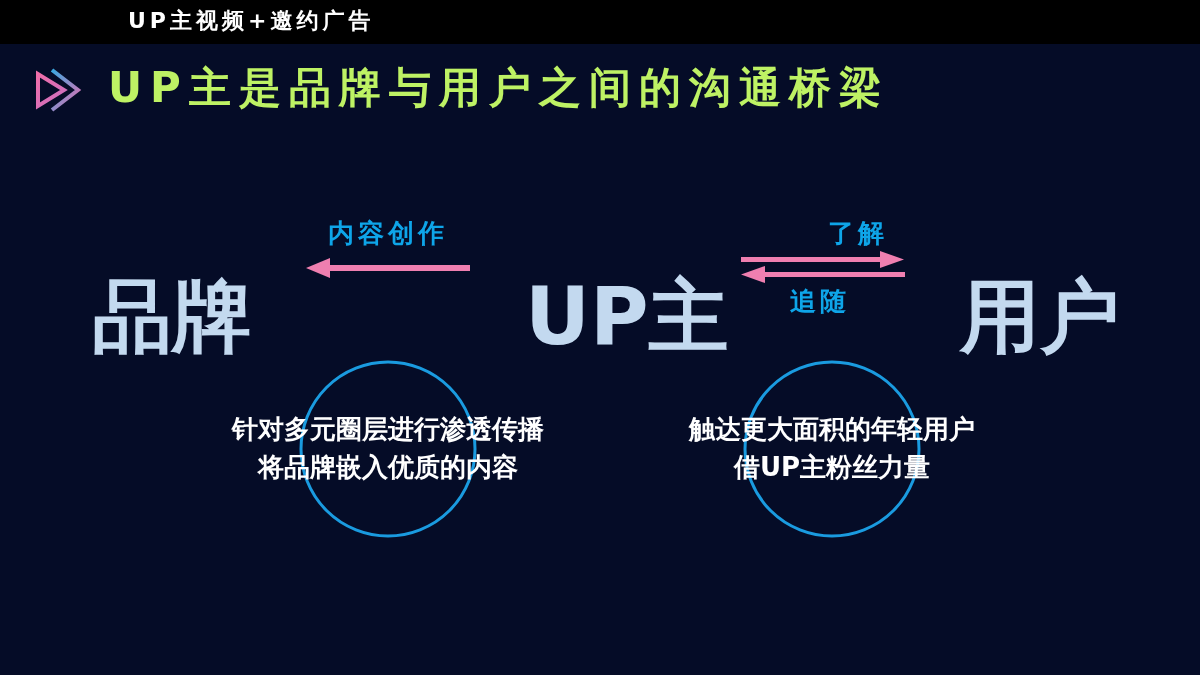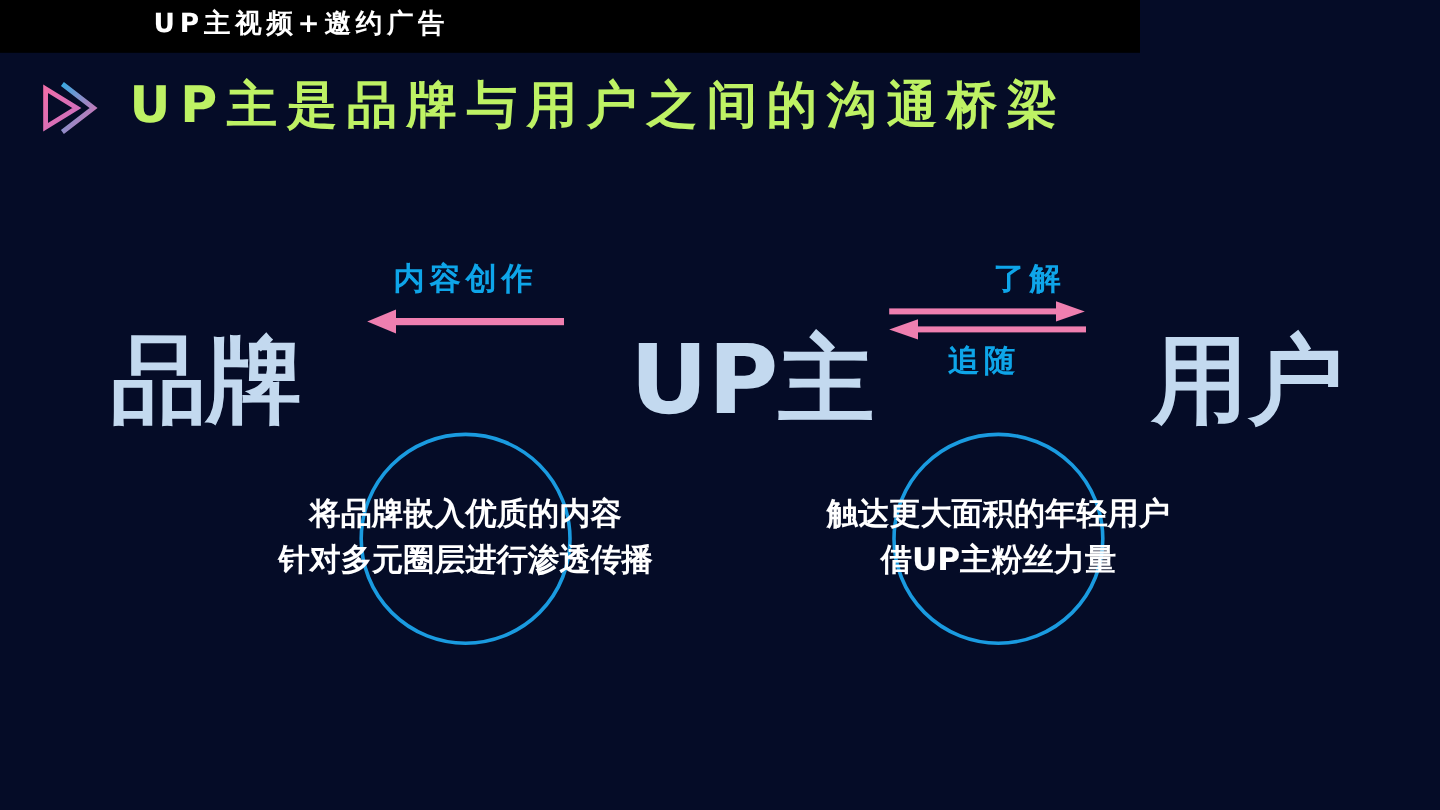--- a/index.html
+++ b/index.html
@@ -1,18 +1,18 @@
 <!DOCTYPE html>
 <html><head>
 <meta charset="utf-8">
 <style>
   html, body { margin:0; padding:0; }
   body { width:1200px; height:675px; background:#050c27; position:relative; overflow:hidden;
          font-family:"DejaVu Sans","Liberation Sans",sans-serif; }
-  .topbar { position:absolute; left:0; top:0; width:950px; height:44px; background:#000; }
+  .topbar { position:absolute; left:0; top:0; width:1200px; height:44px; background:#000; }
   .topbar-title { position:absolute; left:128px; top:4px; color:#fff; font-size:22px; font-weight:bold; letter-spacing:4px; line-height:34px; }
   .logo { position:absolute; left:30px; top:64px; width:60px; height:52px; }
   .page-title { position:absolute; left:108px; top:58px; color:#bef264; font-size:42px; font-weight:bold; letter-spacing:8px; line-height:60px; white-space:nowrap; }
   .big { position:absolute; color:#c3d9ef; font-weight:bold; font-size:80px; line-height:90px; white-space:nowrap;margin-top:48px; }
   .node-brand { left:92px; top:224px; }
   .node-up { left:525px; top:224px; }
   .node-user { left:960px; top:224px;text-align:center; }
   .label { position:absolute; color:#0ea5e9; font-weight:bold; font-size:26px; line-height:34px; letter-spacing:4px; white-space:nowrap; }
   .lbl-content { left:328px; top:216px; }
   .lbl-know { left:828px; top:216px; }
@@ -67,19 +67,19 @@
   </g>
   <g>
     <rect x="762" y="272" width="143" height="5" fill="#ef7fb0"></rect>
     <polygon points="741,274.5 765,266 765,283" fill="#ef7fb0"></polygon>
   </g>
   <circle cx="388" cy="449" r="87" fill="none" stroke="#1a9be0" stroke-width="3"></circle>
   <circle cx="832" cy="449" r="87" fill="none" stroke="#1a9be0" stroke-width="3"></circle>
 </svg>
 
 <div class="desc desc-left">
+  <div>针对多元圈层进行渗透传播</div>
   <div>将品牌嵌入优质的内容</div>
-  <div>针对多元圈层进行渗透传播</div>
 </div>
 <div class="desc desc-right">
   <div>触达更大面积的年轻用户</div>
   <div>借UP主粉丝力量</div>
 </div>
 
 </body></html>

